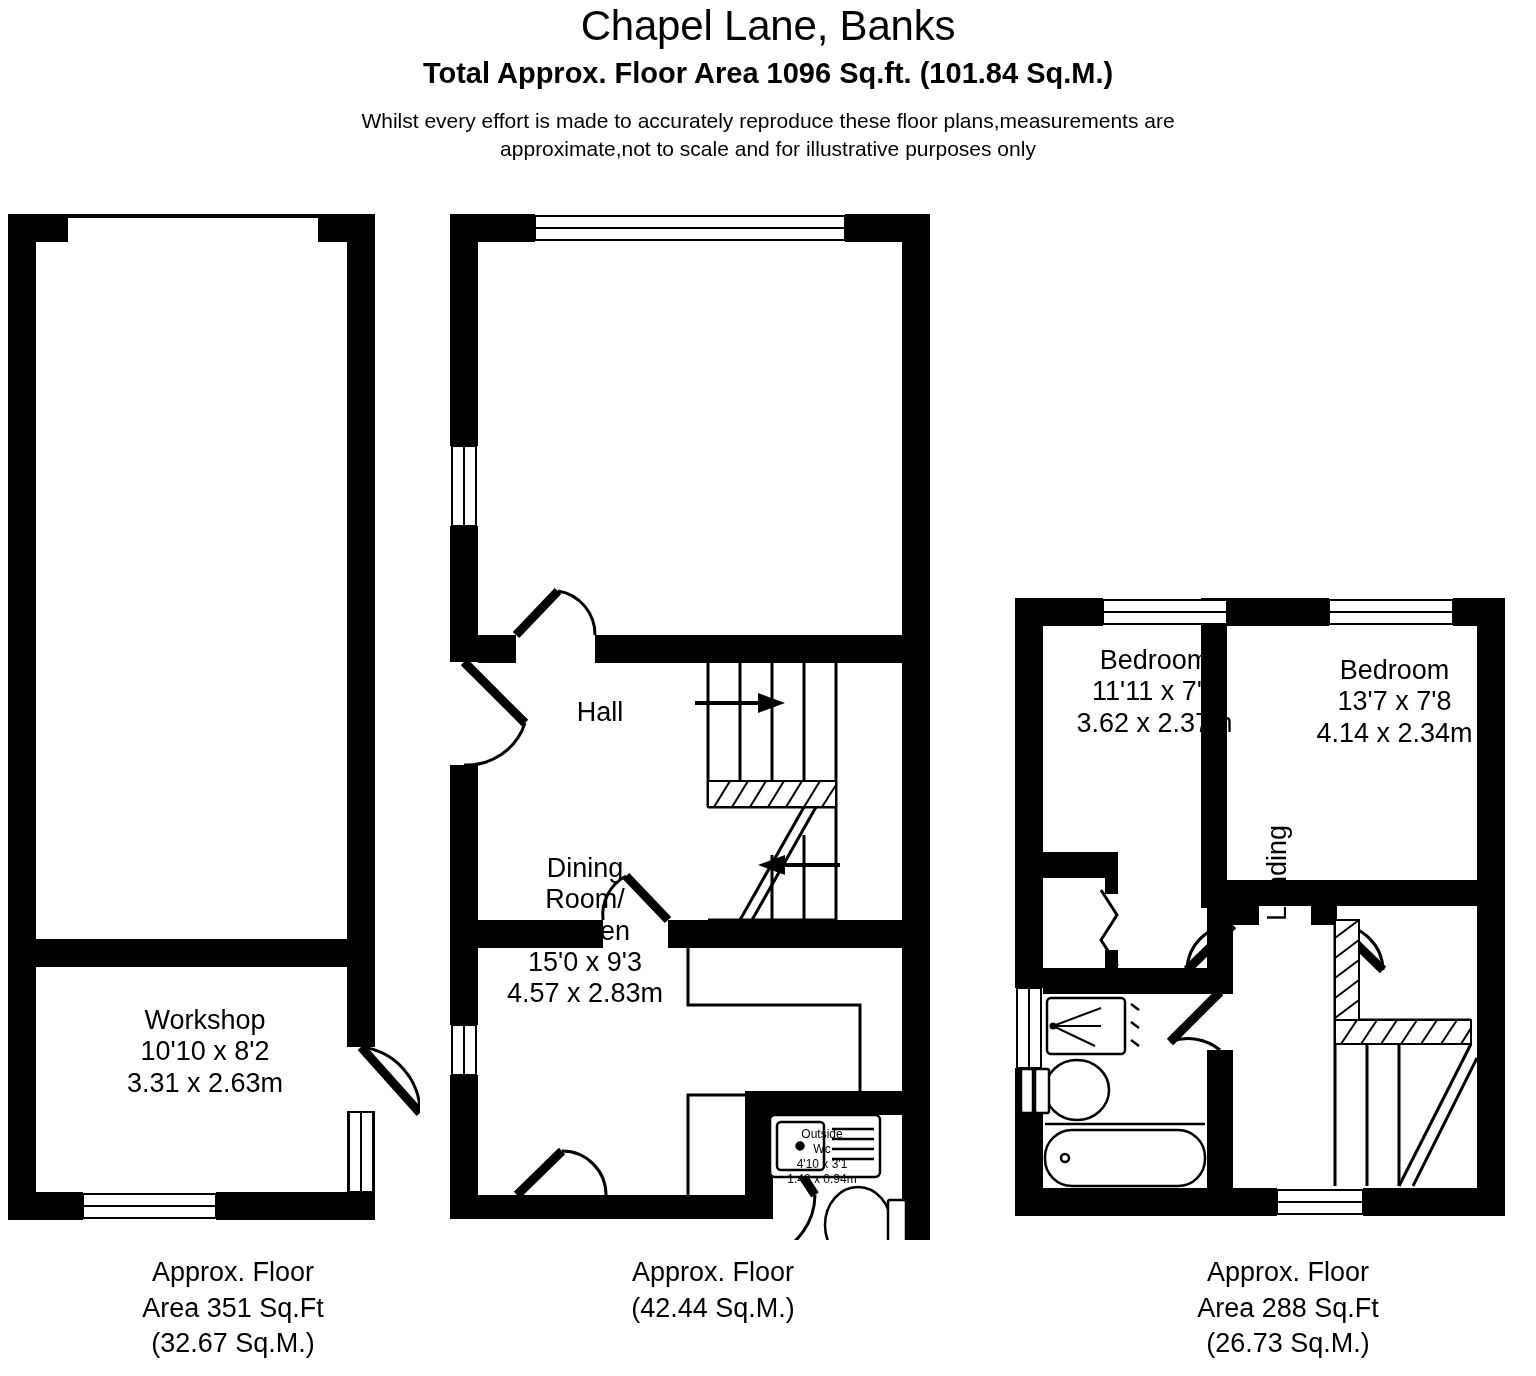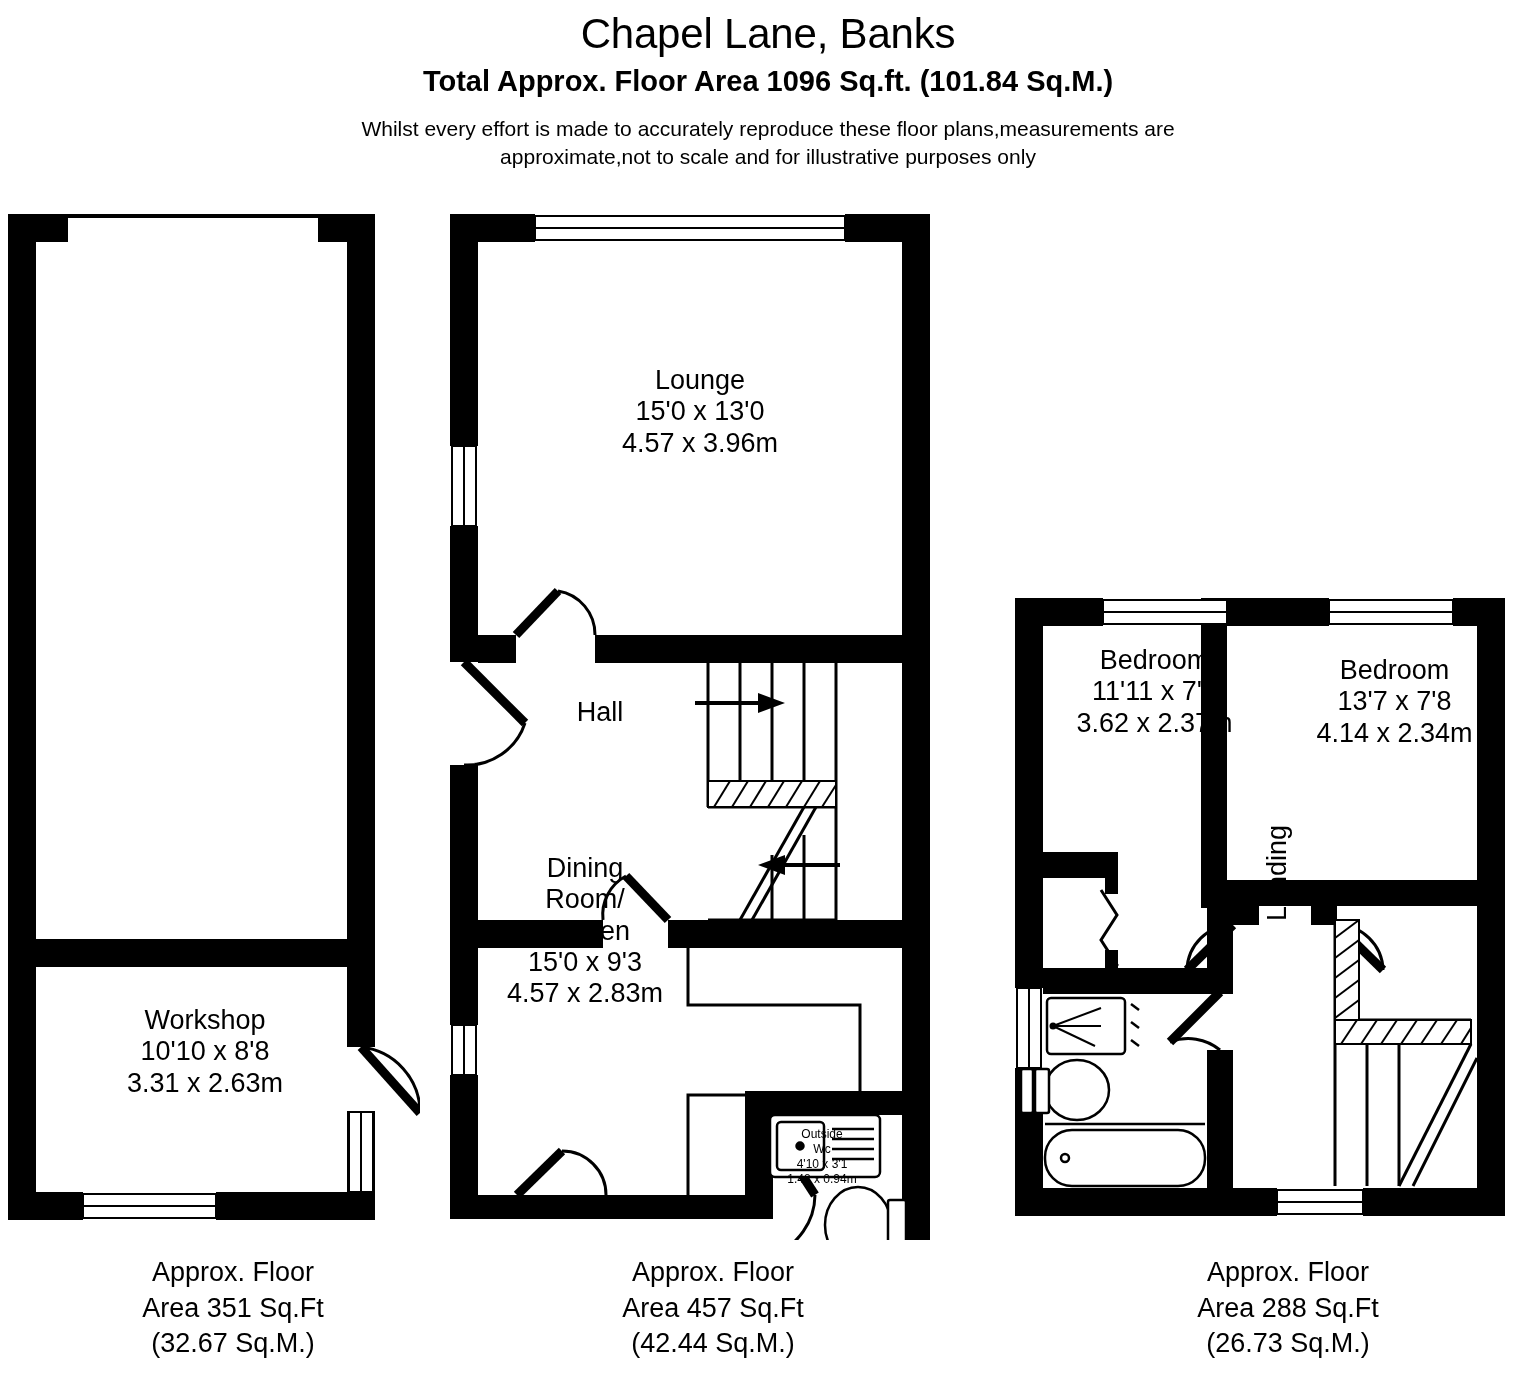--- a/index.html
+++ b/index.html
@@ -10,21 +10,21 @@
   }
   body {
     width: 1536px; height: 1376px;
     font-family: "Liberation Sans", sans-serif;
     color: #000000;
     position: relative;
     overflow: hidden;
   }
 
   
-  #header { width: 100%; text-align: center; padding-top: 12px; }
+  #header { width: 100%; text-align: center; padding-top: 4px; }
   #plan-title {
     font-size: 42px;
     font-weight: 400;
     line-height: 1.05;
     margin: 0;
     letter-spacing: -0.2px;
   }
   #total-area {
     font-size: 29px;
     font-weight: 700;
@@ -389,29 +389,24 @@
 
       <line x1="394" y1="596" x2="466" y2="454"></line>
       <line x1="408" y1="596" x2="472" y2="468"></line>
     </g>
   </svg>
   </div>
 
 
   <div class="room-label" style="left:45px; top:810px; width:320px;">
     <span class="rl">Workshop</span>
-    <span class="rl">10'10 x 8'8</span>
+    <span class="rl">10'10 x 8'2</span>
     <span class="rl">3.31 x 2.63m</span>
   </div>
 
-  <div class="room-label" style="left:535px; top:170px; width:330px;">
-    <span class="rl">Lounge</span>
-    <span class="rl">15'0 x 13'0</span>
-    <span class="rl">4.57 x 3.96m</span>
-  </div>
 
   <div class="room-label" style="left:500px; top:502px; width:200px;">
     <span class="rl">Hall</span>
   </div>
 
   <div class="room-label" style="left:450px; top:658px; width:270px;">
     <span class="rl">Dining</span>
     <span class="rl">Room/</span>
     <span class="rl">Kitchen</span>
     <span class="rl">15'0 x 9'3</span>
@@ -445,21 +440,20 @@
 
 <div id="footers">
   <div class="footer-block" style="left:40px; top:0px; width:340px;">
     <span class="fl">Approx. Floor</span>
     <span class="fl">Area 351 Sq.Ft</span>
     <span class="fl">(32.67 Sq.M.)</span>
   </div>
 
   <div class="footer-block" style="left:520px; top:0px; width:340px;">
     <span class="fl">Approx. Floor</span>
-    <span class="fl">Area 457 Sq.Ft</span>
     <span class="fl">(42.44 Sq.M.)</span>
   </div>
 
   <div class="footer-block" style="left:1095px; top:0px; width:340px;">
     <span class="fl">Approx. Floor</span>
     <span class="fl">Area 288 Sq.Ft</span>
     <span class="fl">(26.73 Sq.M.)</span>
   </div>
 </div>
 

